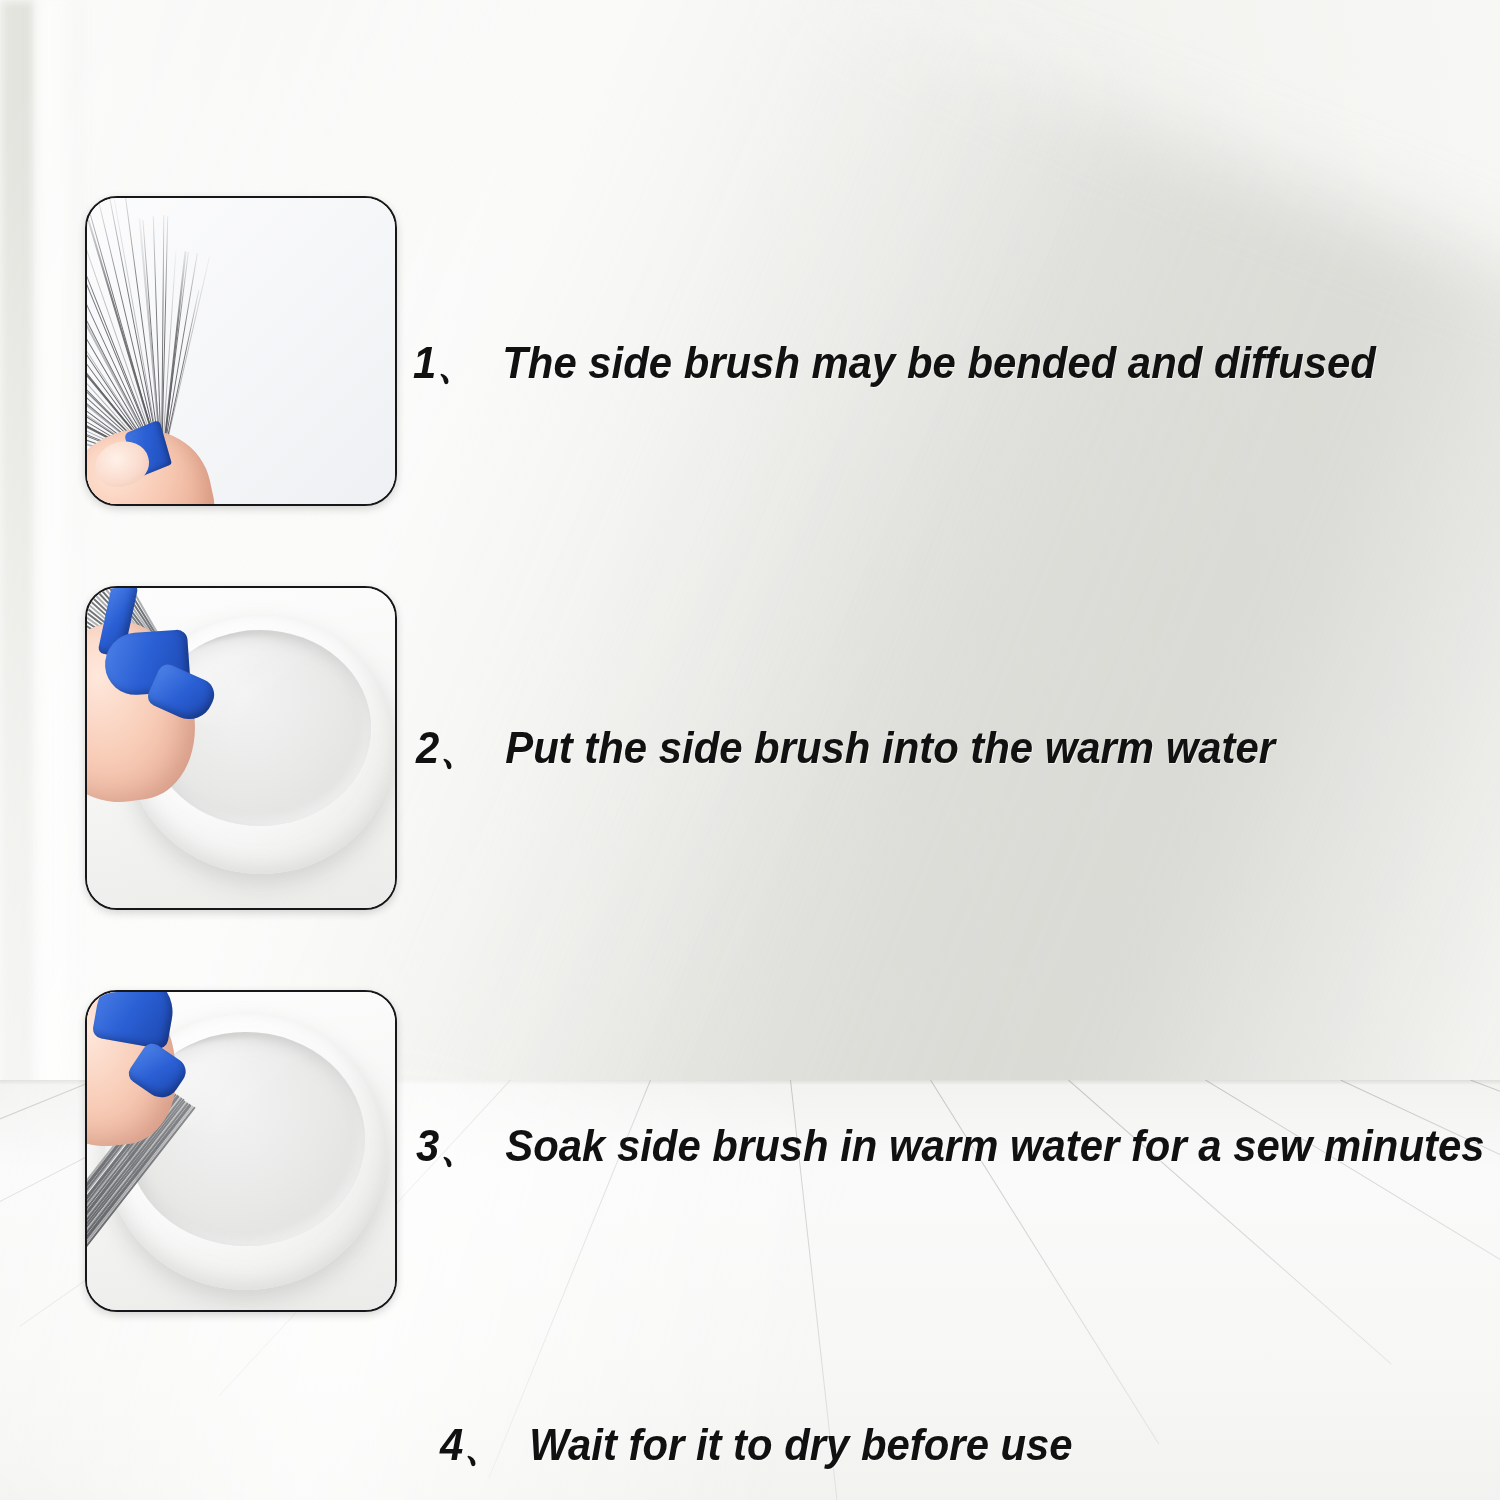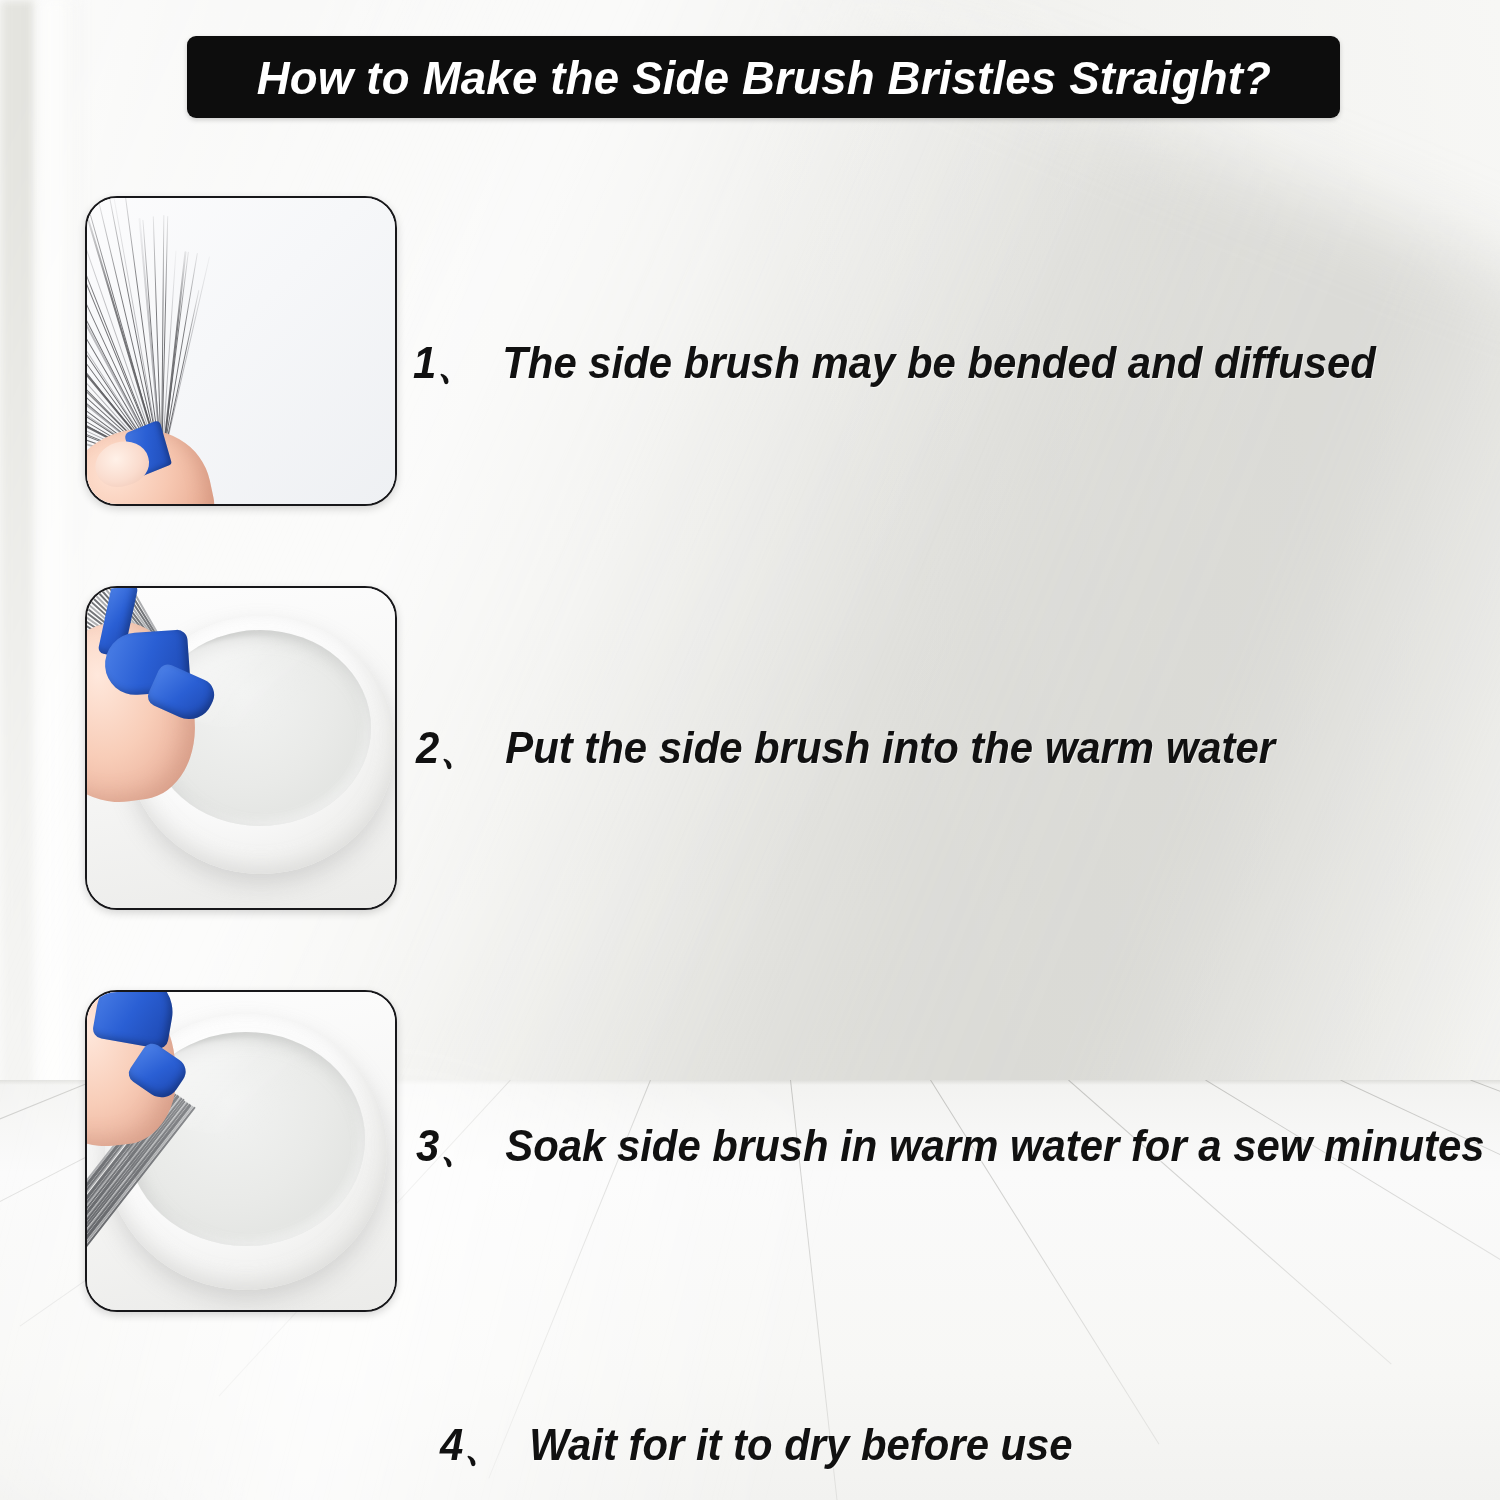--- a/index.html
+++ b/index.html
@@ -276,23 +276,20 @@
         <div class="plank" style="left: 790px; transform: rotate(-6.31773deg);"></div>
         <div class="plank" style="left: 930px; transform: rotate(-32.1034deg);"></div>
         <div class="plank" style="left: 1068px; transform: rotate(-48.6598deg);"></div>
         <div class="plank" style="left: 1205px; transform: rotate(-58.6621deg);"></div>
         <div class="plank" style="left: 1340px; transform: rotate(-64.9587deg);"></div>
         <div class="plank" style="left: 1470px; transform: rotate(-69.1109deg);"></div>
       </div>
     <div class="floor-sheen"></div>
   </div>
 
-  <div class="title-bar">
-    <div class="title-text">How to Make the Side Brush Bristles Straight?</div>
-  </div>
 
   <div class="card c1">
     <div class="photo">
       <div class="p1-bg"></div>
       <div id="bristles1">
           <div class="bristle pale" style="width: 2.2px; height: 180px; left: 74px; top: 88px; transform: rotate(-74deg); transform-origin: center bottom;"></div>
           <div class="bristle" style="width: 1.4px; height: 194.324px; left: 74px; top: 73.6756px; transform: rotate(-70.6889deg); transform-origin: center bottom;"></div>
           <div class="bristle" style="width: 1.4px; height: 208.613px; left: 74px; top: 59.3868px; transform: rotate(-67.3778deg); transform-origin: center bottom;"></div>
           <div class="bristle" style="width: 1.4px; height: 222.831px; left: 74px; top: 45.1693px; transform: rotate(-68.2667deg); transform-origin: center bottom;"></div>
           <div class="bristle pale" style="width: 1.4px; height: 236.942px; left: 74px; top: 31.0581px; transform: rotate(-64.9556deg); transform-origin: center bottom;"></div>

